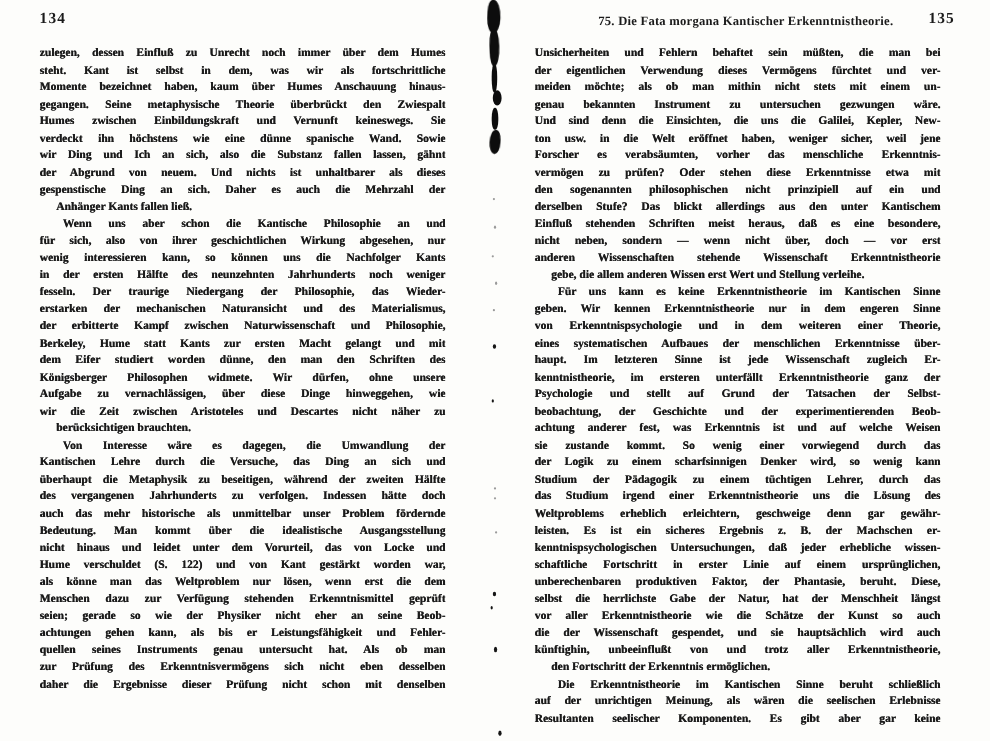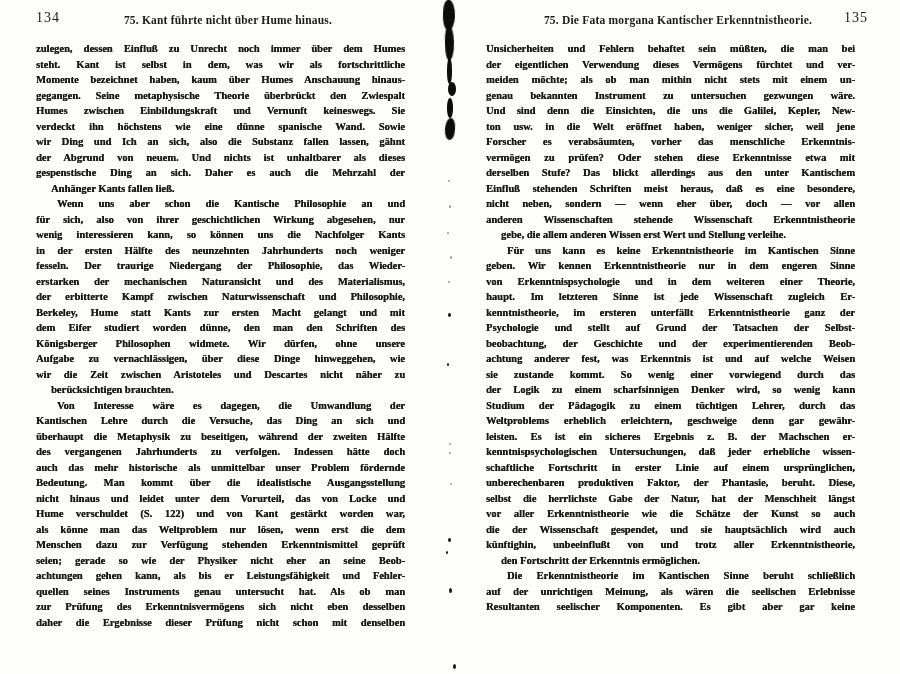--- a/index.html
+++ b/index.html
@@ -14,21 +14,21 @@
   .page{position:absolute;top:0;}
   .page-left{left:36px;width:384px;}
   .page-right{left:486px;width:384px;}
   .pagehead{
     position:absolute;top:12px;left:0;right:0;height:16px;
     font-size:11.5px;font-weight:bold;line-height:16px;
     text-align:center;letter-spacing:.2px;
   }
   .pagenum{
     position:absolute;top:-2px;
-    font-size:14px;font-weight:normal;letter-spacing:1px;
+    font-size:14px;font-weight:bold;letter-spacing:1px;
   }
   .pagenum.outer-left{left:0;}
   .pagenum.outer-right{right:2px;}
   .textblock{
     position:absolute;top:41px;left:0;right:15px;
   }
   .line{
     height:15.5px;line-height:15.5px;
     font-size:10.5px;font-weight:bold;
     text-align:justify;text-align-last:justify;
@@ -48,21 +48,20 @@
   .dot.f{background:#9a9a9a;}
 </style>
 </head>
 <body>
 
 <div class="scan">
 
   <div class="page page-left">
     <div class="pagehead">
       <span class="pagenum outer-left">134</span>
-      <span class="runhead">75. Kant führte nicht über Hume hinaus.</span>
     </div>
     <div class="textblock">
         <div class="line">zulegen, dessen Einfluß zu Unrecht noch immer über dem Humes</div>
         <div class="line">steht.  Kant ist selbst in dem, was wir als fortschrittliche</div>
         <div class="line">Momente bezeichnet haben, kaum über Humes Anschauung hinaus-</div>
         <div class="line">gegangen.  Seine metaphysische Theorie überbrückt den Zwiespalt</div>
         <div class="line">Humes zwischen Einbildungskraft und Vernunft keineswegs.  Sie</div>
         <div class="line">verdeckt ihn höchstens wie eine dünne spanische Wand.  Sowie</div>
         <div class="line">wir Ding und Ich an sich, also die Substanz fallen lassen, gähnt</div>
         <div class="line">der Abgrund von neuem.  Und nichts ist unhaltbarer als dieses</div>
@@ -106,36 +105,39 @@
     </div>
     <div class="textblock">
         <div class="line">Unsicherheiten und Fehlern behaftet sein müßten, die man bei</div>
         <div class="line">der eigentlichen Verwendung dieses Vermögens fürchtet und ver-</div>
         <div class="line">meiden möchte; als ob man mithin nicht stets mit einem un-</div>
         <div class="line">genau bekannten Instrument zu untersuchen gezwungen wäre.</div>
         <div class="line">Und sind denn die Einsichten, die uns die Galilei, Kepler, New-</div>
         <div class="line">ton usw. in die Welt eröffnet haben, weniger sicher, weil jene</div>
         <div class="line">Forscher es verabsäumten, vorher das menschliche Erkenntnis-</div>
         <div class="line">vermögen zu prüfen?  Oder stehen diese Erkenntnisse etwa mit</div>
+        <div class="line">den sogenannten philosophischen nicht prinzipiell auf ein und</div>
         <div class="line">derselben Stufe?  Das blickt allerdings aus den unter Kantischem</div>
         <div class="line">Einfluß stehenden Schriften meist heraus, daß es eine besondere,</div>
-        <div class="line">nicht neben, sondern — wenn eher über, doch — vor allen</div>
+        <div class="line">nicht neben, sondern — wenn nicht über, doch — vor erst</div>
         <div class="line">anderen Wissenschaften stehende Wissenschaft Erkenntnistheorie</div>
         <div class="line pend">gebe, die allem anderen Wissen erst Wert und Stellung verleihe.</div>
         <div class="line">  Für uns kann es keine Erkenntnistheorie im Kantischen Sinne</div>
         <div class="line">geben.  Wir kennen Erkenntnistheorie nur in dem engeren Sinne</div>
         <div class="line">von Erkenntnispsychologie und in dem weiteren einer Theorie,</div>
+        <div class="line">eines systematischen Aufbaues der menschlichen Erkenntnisse über-</div>
         <div class="line">haupt.  Im letzteren Sinne ist jede Wissenschaft zugleich Er-</div>
         <div class="line">kenntnistheorie, im ersteren unterfällt Erkenntnistheorie ganz der</div>
         <div class="line">Psychologie und stellt auf Grund der Tatsachen der Selbst-</div>
         <div class="line">beobachtung, der Geschichte und der experimentierenden Beob-</div>
         <div class="line">achtung anderer fest, was Erkenntnis ist und auf welche Weisen</div>
         <div class="line">sie zustande kommt.  So wenig einer vorwiegend durch das</div>
         <div class="line">der Logik zu einem scharfsinnigen Denker wird, so wenig kann</div>
         <div class="line">Studium der Pädagogik zu einem tüchtigen Lehrer, durch das</div>
+        <div class="line">das Studium irgend einer Erkenntnistheorie uns die Lösung des</div>
         <div class="line">Weltproblems erheblich erleichtern, geschweige denn gar gewähr-</div>
         <div class="line">leisten.  Es ist ein sicheres Ergebnis z. B. der Machschen er-</div>
         <div class="line">kenntnispsychologischen Untersuchungen, daß jeder erhebliche wissen-</div>
         <div class="line">schaftliche Fortschritt in erster Linie auf einem ursprünglichen,</div>
         <div class="line">unberechenbaren produktiven Faktor, der Phantasie, beruht.  Diese,</div>
         <div class="line">selbst die herrlichste Gabe der Natur, hat der Menschheit längst</div>
         <div class="line">vor aller Erkenntnistheorie wie die Schätze der Kunst so auch</div>
         <div class="line">die der Wissenschaft gespendet, und sie hauptsächlich wird auch</div>
         <div class="line">künftighin, unbeeinflußt von und trotz aller Erkenntnistheorie,</div>
         <div class="line pend">den Fortschritt der Erkenntnis ermöglichen.</div>

